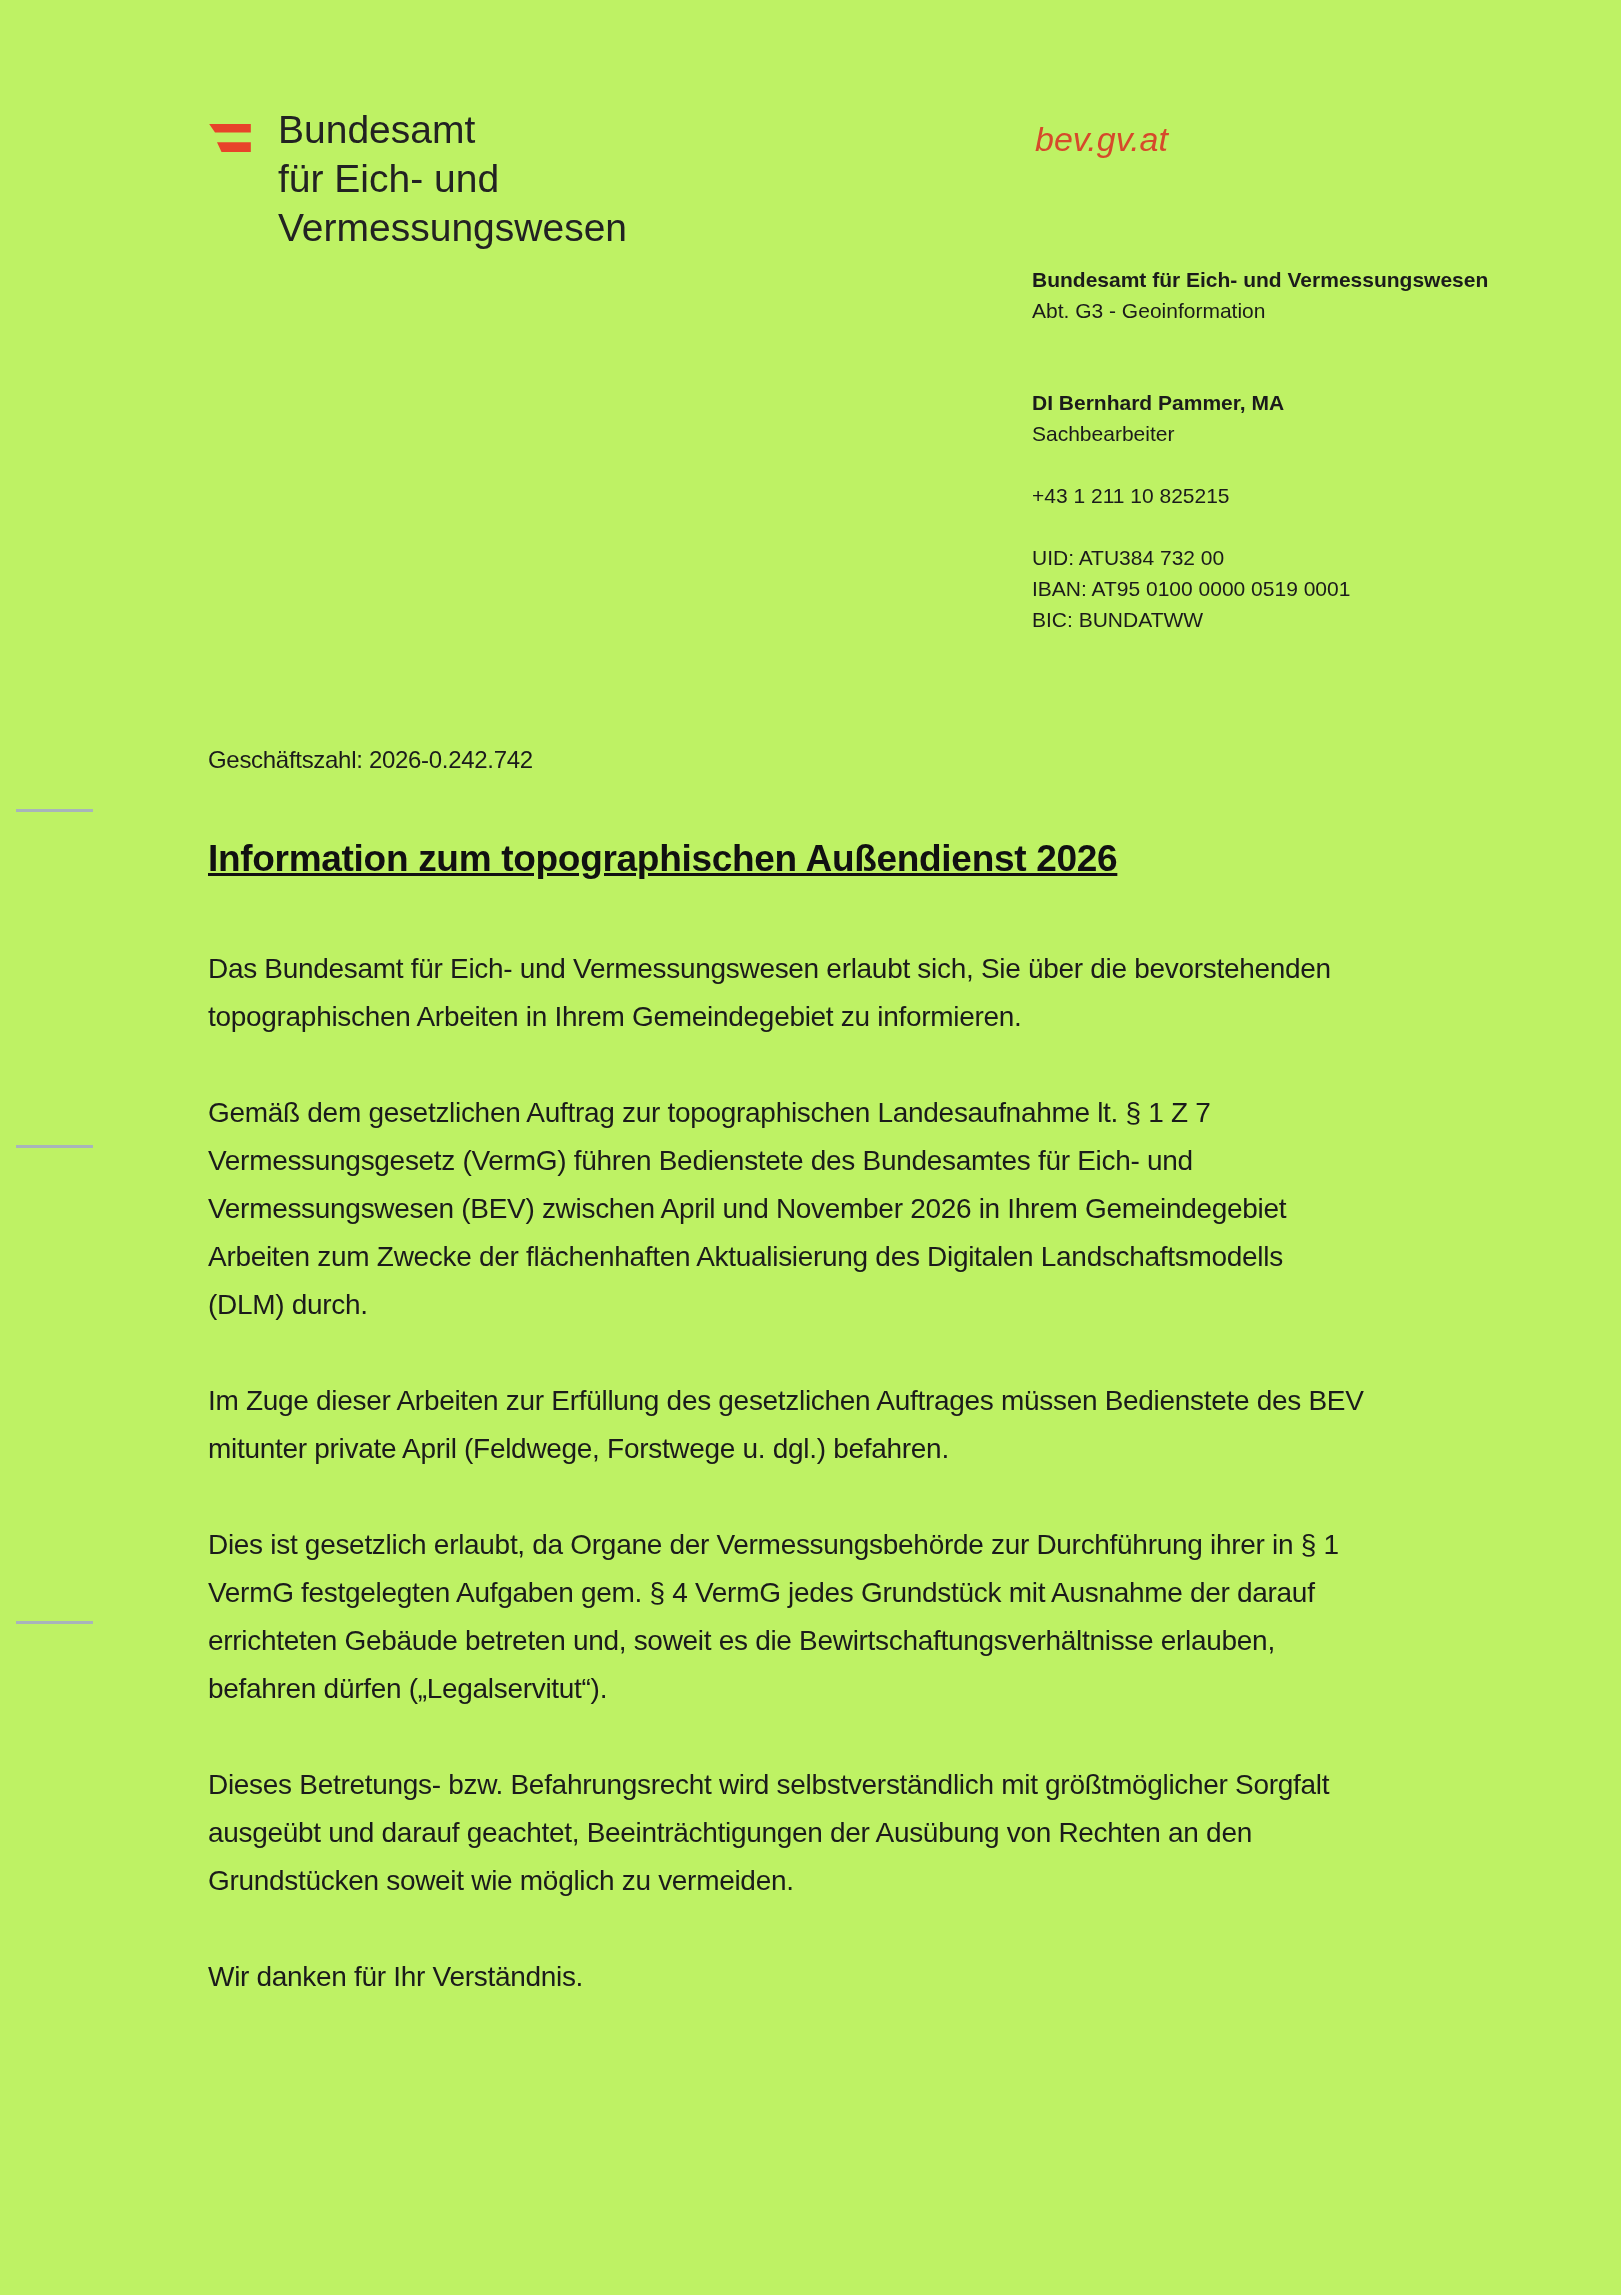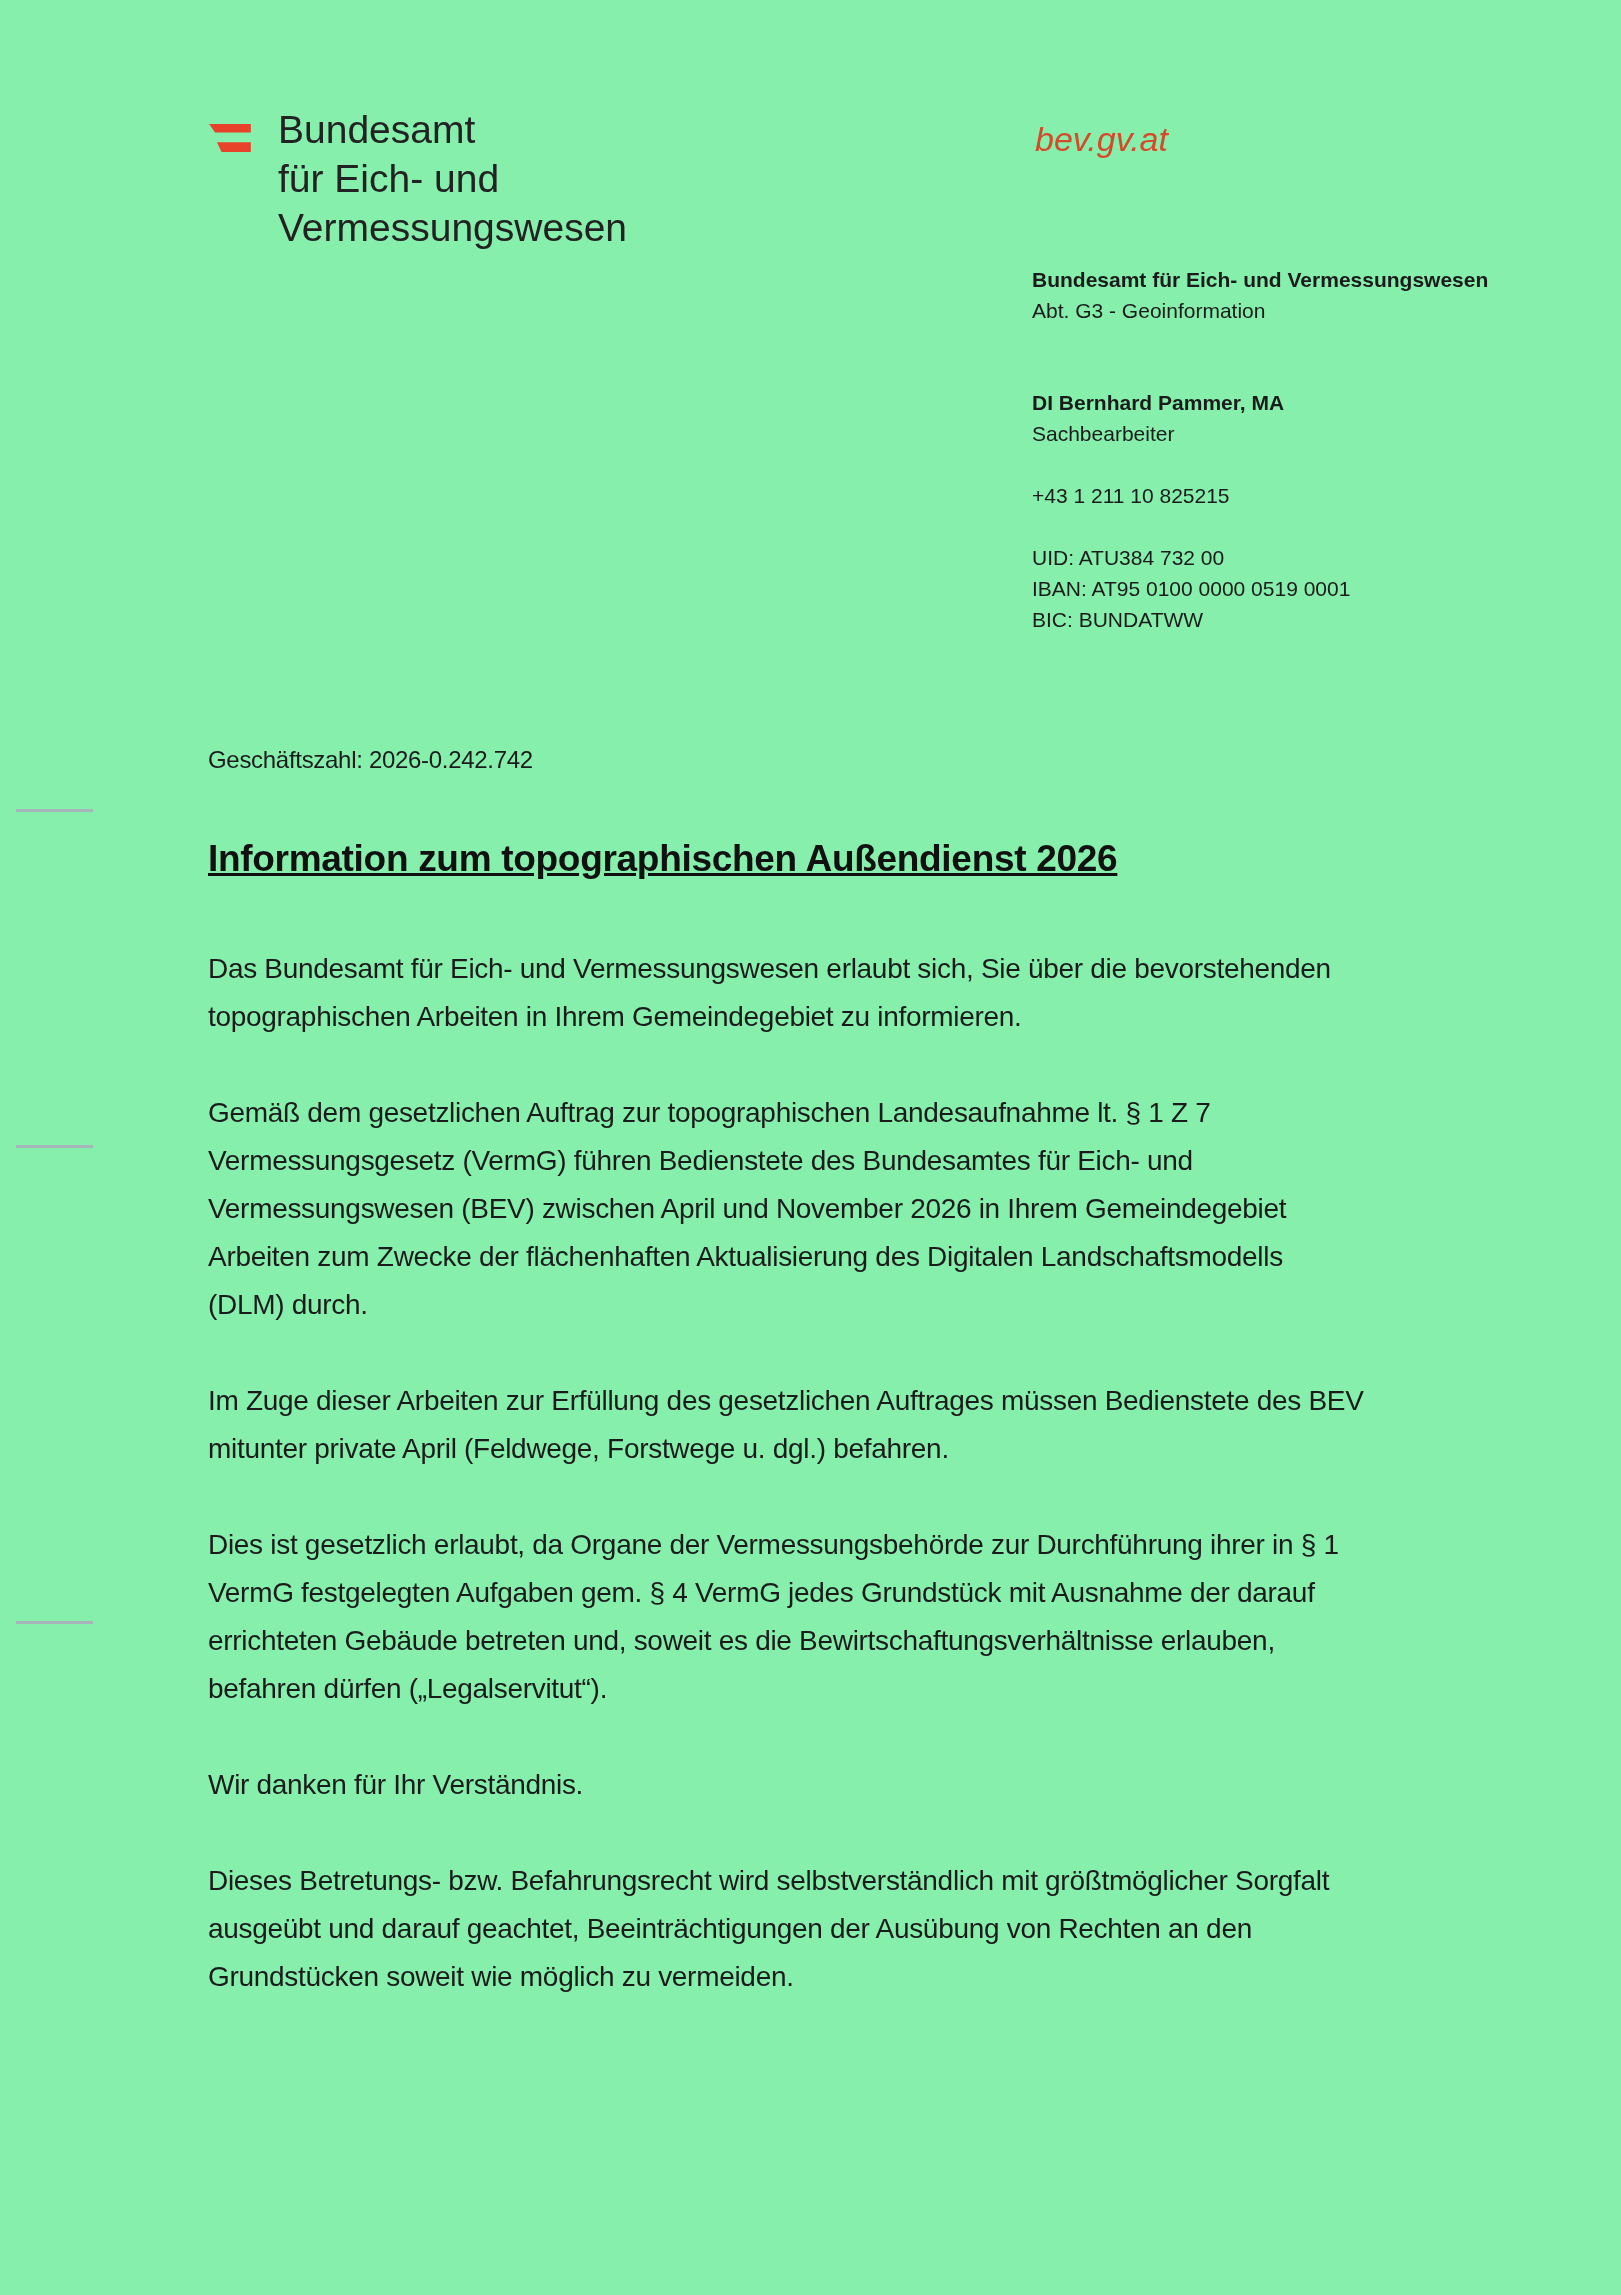--- a/index.html
+++ b/index.html
@@ -11,21 +11,21 @@
   *{margin:0;padding:0;box-sizing:border-box;}
   html,body{background:#ffffff;}
   body{
     font-family:"Liberation Sans", sans-serif;
     color:var(--ink);
   }
   .page{
     position:relative;
     width:1622px;
     height:2295px;
-    background:#86efac;
+    background:#bef264;
     overflow:hidden;
     padding-left:36px;
   }
 
   
   .logo-mark{
     position:absolute;
     left:209px; top:124px;
     width:42px; height:28px;
   }
@@ -159,20 +159,20 @@
 Vermessungsgesetz (VermG) führen Bedienstete des Bundesamtes für Eich- und
 Vermessungswesen (BEV) zwischen April und November 2026 in Ihrem Gemeindegebiet
 Arbeiten zum Zwecke der flächenhaften Aktualisierung des Digitalen Landschaftsmodells
 (DLM) durch.</p>
     <p>Im Zuge dieser Arbeiten zur Erfüllung des gesetzlichen Auftrages müssen Bedienstete des BEV
 mitunter private April (Feldwege, Forstwege u. dgl.) befahren.</p>
     <p>Dies ist gesetzlich erlaubt, da Organe der Vermessungsbehörde zur Durchführung ihrer in § 1
 VermG festgelegten Aufgaben gem. § 4 VermG jedes Grundstück mit Ausnahme der darauf
 errichteten Gebäude betreten und, soweit es die Bewirtschaftungsverhältnisse erlauben,
 befahren dürfen („Legalservitut“).</p>
-    <p>Wir danken für Ihr Verständnis.</p>
     <p>Dieses Betretungs- bzw. Befahrungsrecht wird selbstverständlich mit größtmöglicher Sorgfalt
 ausgeübt und darauf geachtet, Beeinträchtigungen der Ausübung von Rechten an den
 Grundstücken soweit wie möglich zu vermeiden.</p>
+    <p>Wir danken für Ihr Verständnis.</p>
   </main>
 
 </div>
 
 
 </body></html>

